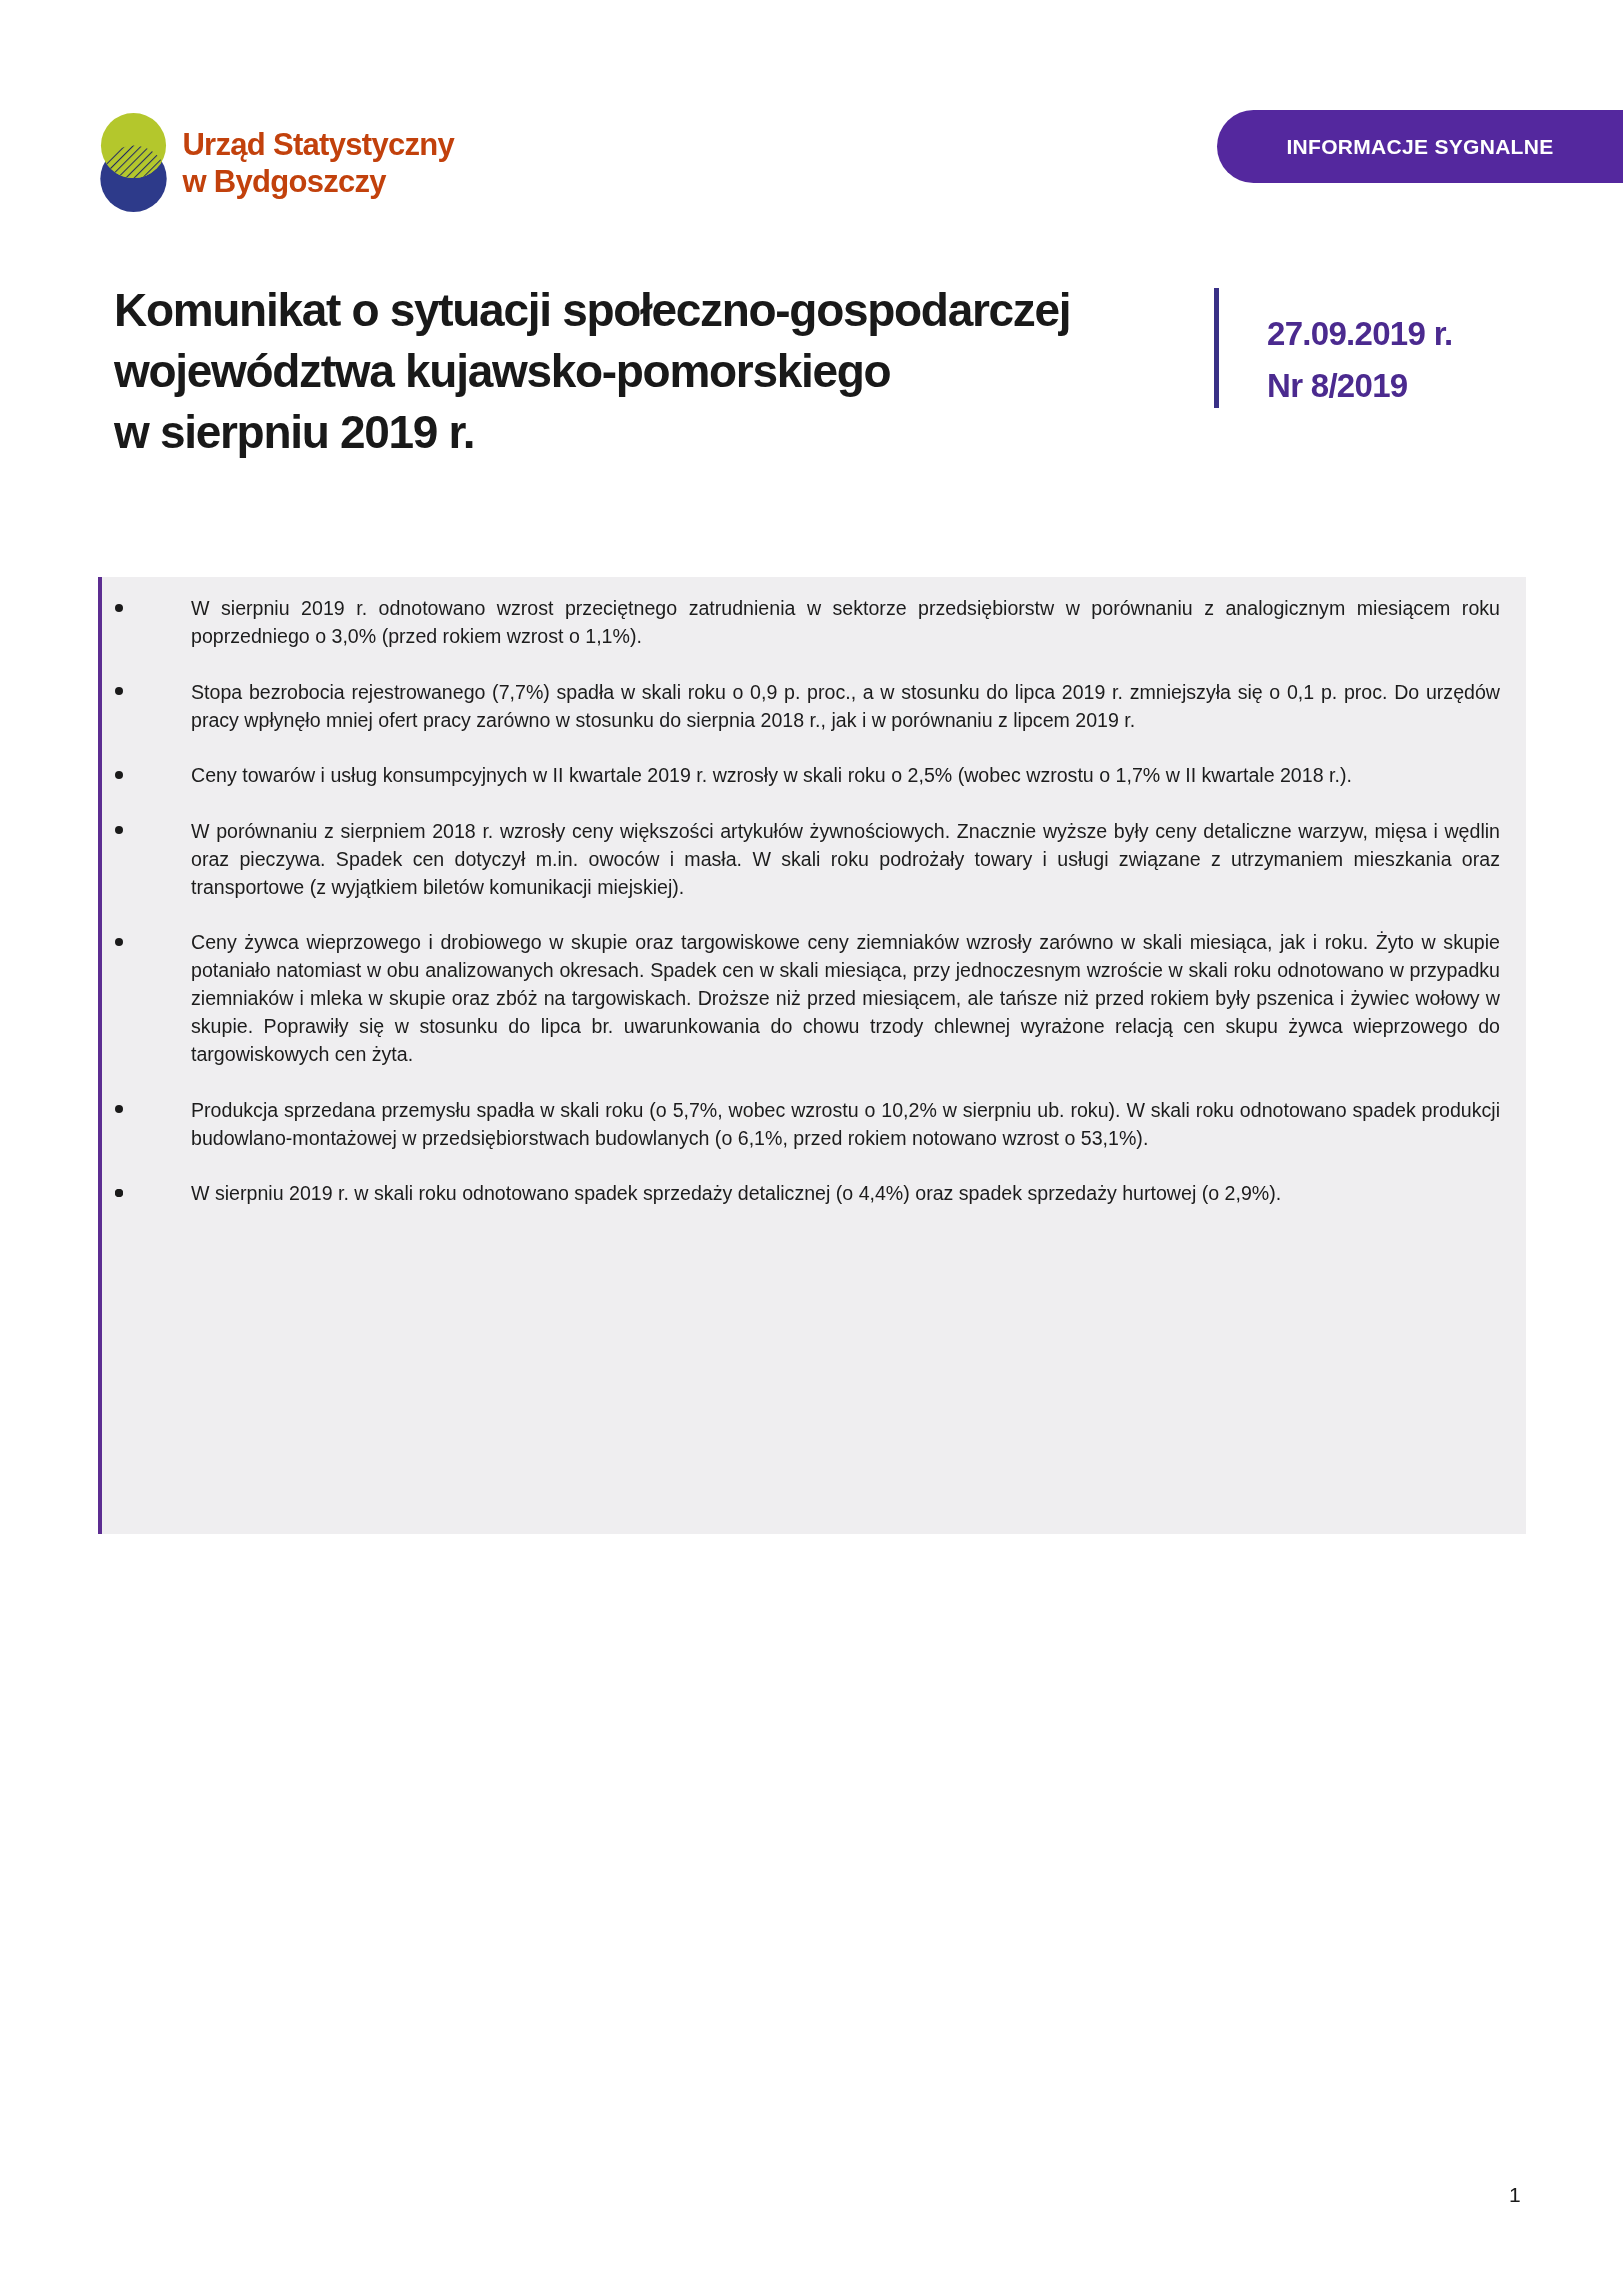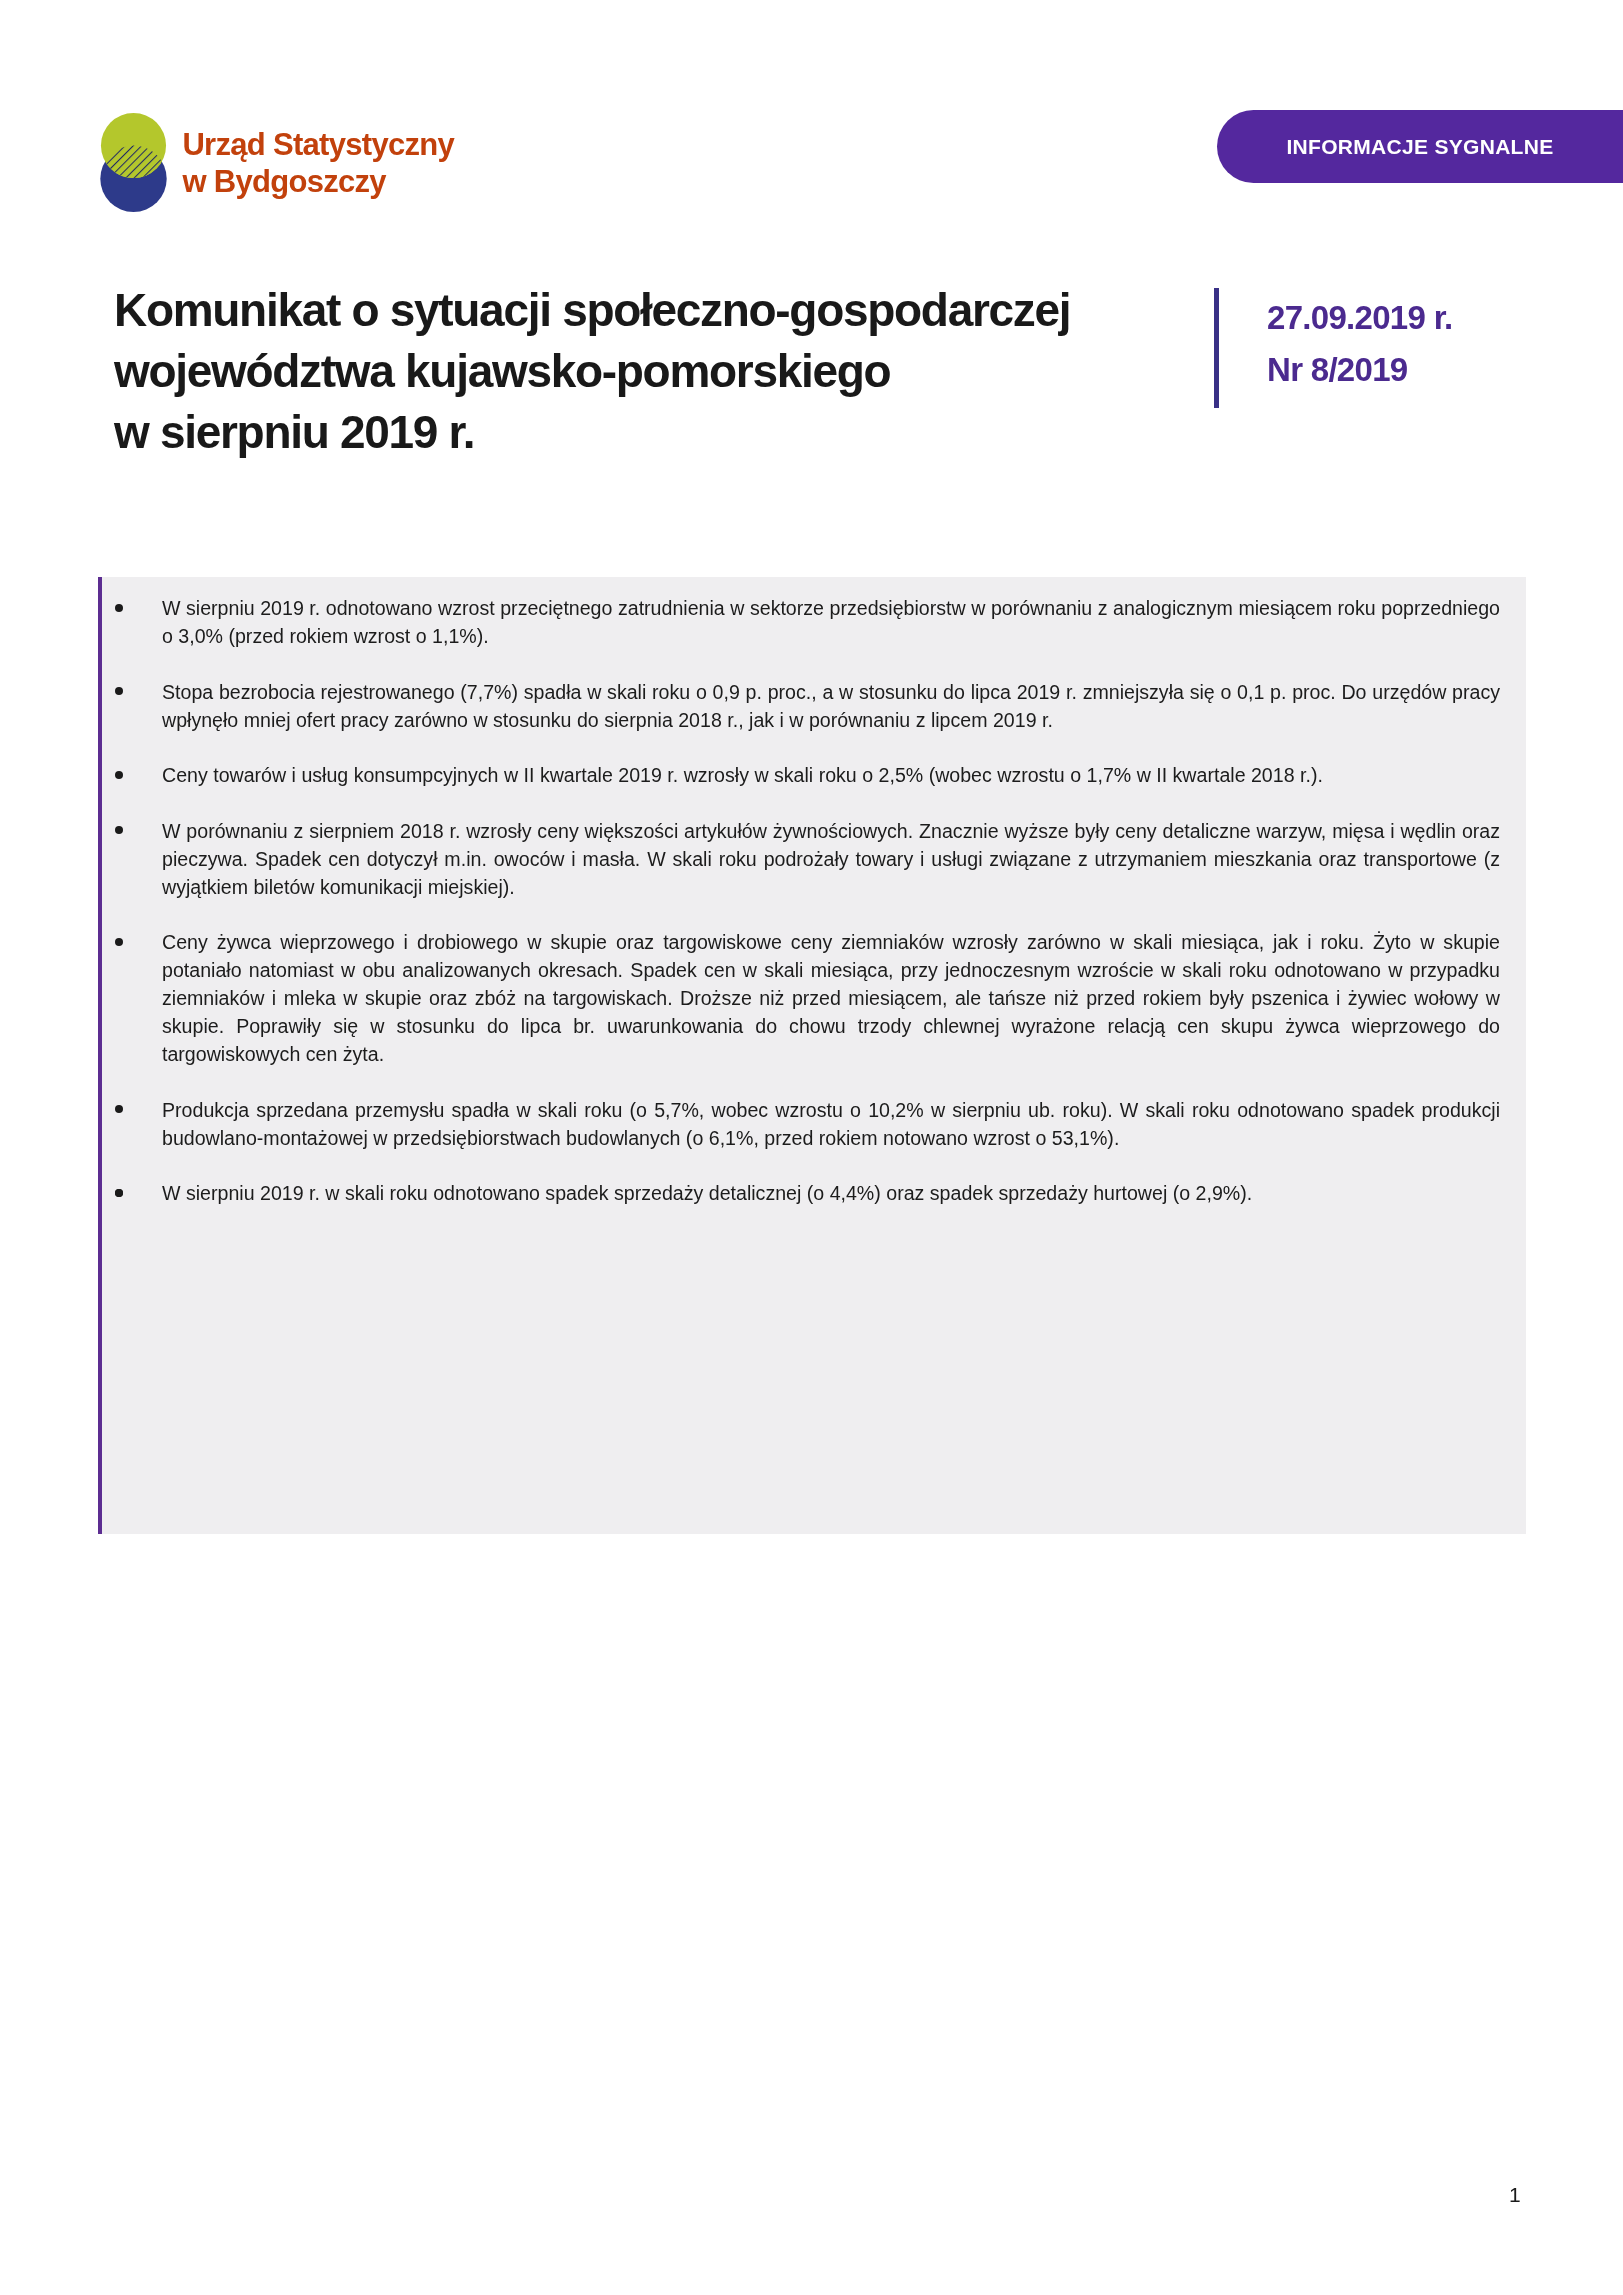--- a/index.html
+++ b/index.html
@@ -30,36 +30,36 @@
   
   .title{
     position:absolute;left:114px;top:280px;width:1112px;
     font-weight:bold;color:#191919;
     font-size:46px;line-height:61px;letter-spacing:-1.3px;
   }
 
   
   .date-rule{position:absolute;left:1214px;top:288px;width:4.6px;height:120px;background:#393086;}
   .date-block{
-    position:absolute;left:1267px;top:292px;
+    position:absolute;left:1267px;top:308px;
     color:#4b2a8f;font-weight:bold;font-size:33px;line-height:52px;letter-spacing:-0.7px;
   }
 
   
   .highlights{
     position:absolute;left:98px;top:577px;width:1428px;height:957px;
     box-sizing:border-box;
     background:#efeef0;
     border-left:4.6px solid #5c2d91;
     padding:17px 26px 19.6px 0;
   }
   .highlights ul{margin:0;padding:0;list-style:none;}
   .highlights li{
     position:relative;
-    padding-left:60px;
+    padding-left:89px;
     margin-bottom:27.5px;
     font-size:19.6px;line-height:28px;color:#1c1c1c;
     text-align:justify;
   }
   .highlights li:last-child{margin-bottom:0;}
   .dot{
     position:absolute;left:13px;top:9.8px;width:7.9px;height:7.9px;border-radius:50%;
     background:#1a1a1a;
   }
 

